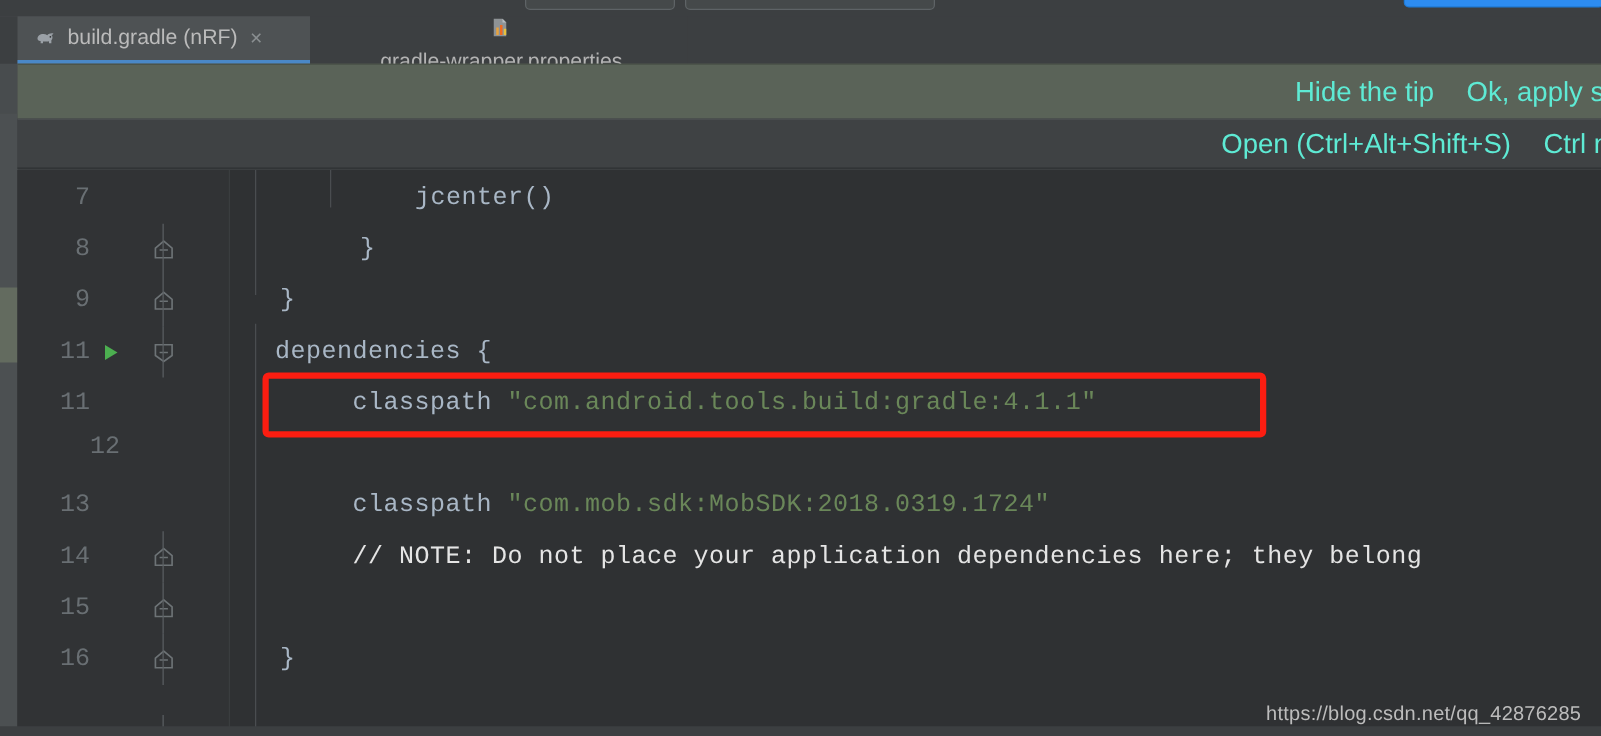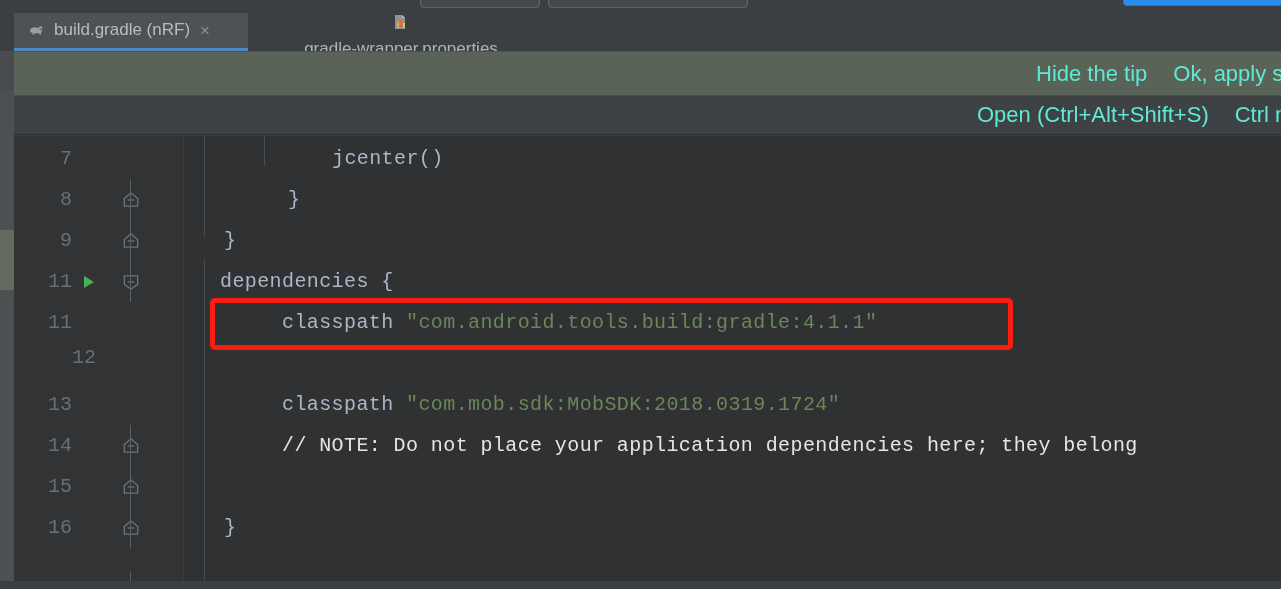--- a/index.html
+++ b/index.html
@@ -292,16 +292,17 @@
           <span class="bulb" style="left: 212px;"><svg width="22" height="22" viewBox="0 0 22 22">
               <circle cx="11" cy="9.5" r="7" fill="#f5ab35"></circle>
               <rect x="7.5" y="16" width="7" height="1.6" fill="#d8d8d8"></rect>
               <rect x="8.2" y="18.4" width="5.6" height="1.6" fill="#d8d8d8"></rect>
             </svg></span>
         </div>
       </div>
 
     <div class="redbox"></div>
 
+    <div class="watermark">https://blog.csdn.net/qq_42876285</div>
   </div>
 
   <div class="bottom-edge"></div>
 </div>
 
 </body></html>

